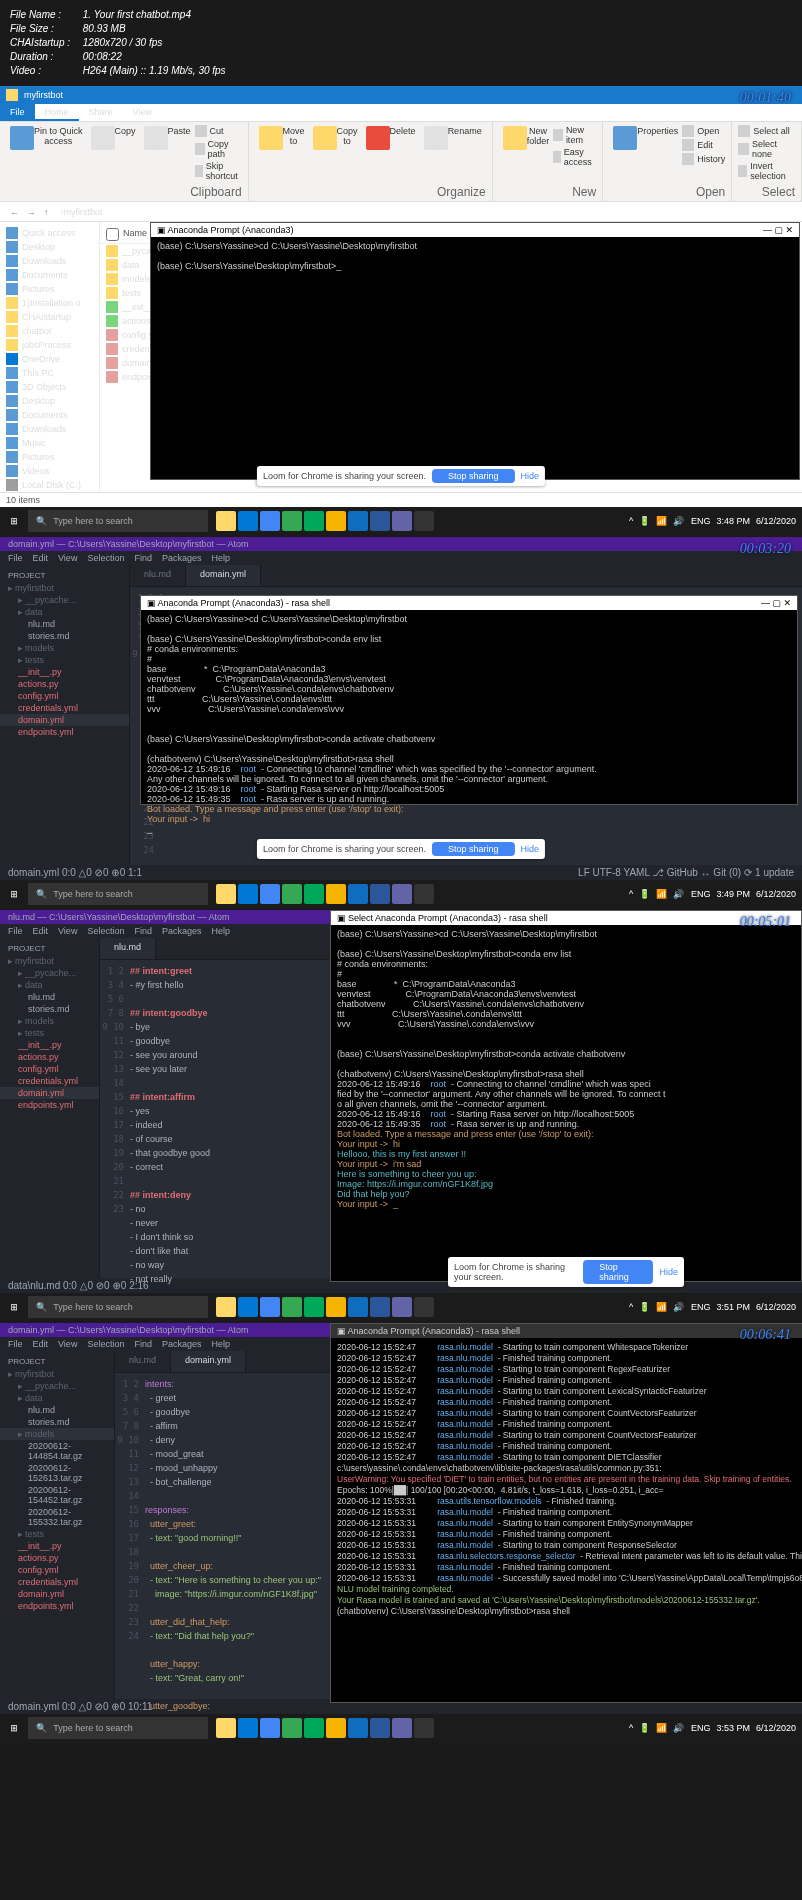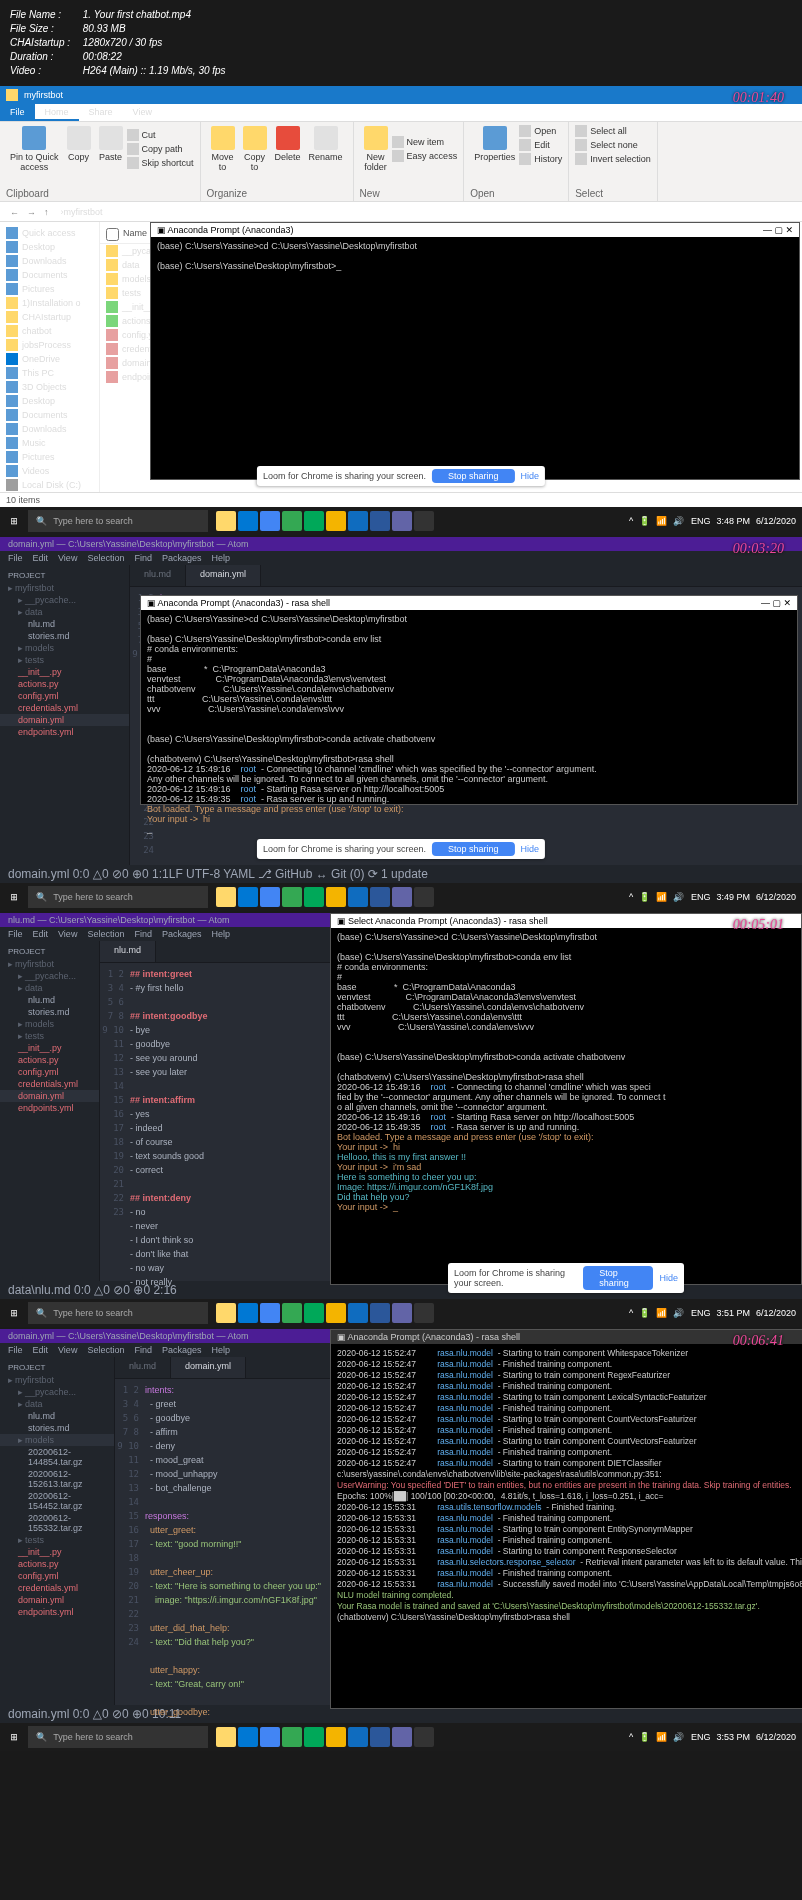--- a/index.html
+++ b/index.html
@@ -1,25 +1,25 @@
 <!DOCTYPE html>
 <html><head>
 <meta charset="utf-8">
 <style>
   *{box-sizing:border-box;margin:0;padding:0;font-family:'Segoe UI',Tahoma,sans-serif}
   body{background:#1a1a1a;color:#ddd;width:802px;font-size:10px}
   .meta{background:#1a1a1a;color:#fff;padding:8px 10px;font-style:italic;font-size:10px;line-height:1.4}
   .meta .row span:first-child{display:inline-block;width:70px}
   .frame{position:relative;background:#fff;margin-bottom:2px}
-  .timestamp{position:absolute;top:4px;right:18px;color:#ec4899;font-size:14px;font-style:italic;font-family:Georgia,serif;z-index:20;text-shadow:0 0 3px #000}
+  .timestamp{position:absolute;top:4px;right:11px;color:#3b82f6;font-size:14px;font-style:italic;font-family:Georgia,serif;z-index:20;text-shadow:0 0 3px #000}
   
   .ribbon{background:#f3f2f1;color:#333;height:80px;border-bottom:1px solid #ddd;display:flex;font-size:9px}
   .ribbon-group{border-right:1px solid #ddd;padding:2px 6px;display:flex;flex-direction:column;justify-content:space-between}
-  .ribbon-group .lbl{text-align:left;color:#666;font-size:10px}
-  .ribbon .big{display:flex;flex-direction:column;align-items:center;padding:2px 4px}
+  .ribbon-group .lbl{text-align:right;color:#666;font-size:12px}
+  .ribbon .big{display:flex;flex-direction:row;padding:2px 4px}
   .ribbon .big .ic{width:24px;height:24px;background:#e1e1e1;border-radius:2px;margin-bottom:2px}
   .ribbon .sm{display:flex;align-items:center;padding:1px 0}
   .ribbon .sm .ic{width:12px;height:12px;background:#d0d0d0;margin-right:3px}
   .tabs{background:#fff;display:flex;font-size:9px;height:18px;border-bottom:1px solid #ddd}
   .tabs .tab{padding:3px 10px}
   .tabs .tab.file{background:#1979ca;color:#fff}
   .addr{background:#fff;display:flex;align-items:center;padding:2px 6px;border-bottom:1px solid #ddd;font-size:9px;height:20px}
   .addr .arrow{padding:0 4px;color:#888}
   .exp-body{display:flex;height:270px;background:#fff;position:relative}
   .nav{width:100px;background:#fff;border-right:1px solid #eee;font-size:9px;overflow:hidden;padding-top:4px}
@@ -54,21 +54,21 @@
   .atom-editor{flex:1;background:#282c34;position:relative}
   .atom-tabs{display:flex;background:#21252b;height:22px;border-bottom:1px solid #181a1f}
   .atom-tabs .t{padding:4px 14px;color:#6b717d;font-size:9px;border-right:1px solid #181a1f}
   .atom-tabs .t.active{background:#282c34;color:#d7dae0}
   .gutter{position:absolute;left:0;top:22px;bottom:0;width:30px;background:#282c34;color:#495162;text-align:right;padding:4px 6px 0 0;font-family:Consolas,monospace;font-size:9px;line-height:14px}
   .code{position:absolute;left:30px;top:22px;right:0;bottom:0;font-family:Consolas,monospace;font-size:9px;line-height:14px;padding-top:4px;white-space:pre}
   .code .kw{color:#c678dd}
   .code .str{color:#98c379}
   .code .list{color:#abb2bf}
   .code .md-h{color:#e06c75;font-weight:bold}
-  .atom-status{background:#21252b;color:#9da5b4;padding:2px 8px;display:flex;justify-content:flex-start;font-size:12px}
+  .atom-status{background:#21252b;color:#9da5b4;padding:2px 8px;display:flex;justify-content:space-between;font-size:10px}
   
   .dual{display:flex}
   .dual>.left{flex:0 0 330px}
   .dual>.right{flex:1}
   .hl-y{color:#d19a66}
   .hl-g{color:#56b6c2}
   .hl-b{color:#61afef}
   .hl-gr{color:#98c379}
   .hl-r{color:#e06c75}
   .ic-folder{background:#ffd86b}
@@ -612,21 +612,21 @@
 <span class="md-h">## intent:goodbye</span>
 <span class="list">- bye</span>
 <span class="list">- goodbye</span>
 <span class="list">- see you around</span>
 <span class="list">- see you later</span>
 <span class=""></span>
 <span class="md-h">## intent:affirm</span>
 <span class="list">- yes</span>
 <span class="list">- indeed</span>
 <span class="list">- of course</span>
-<span class="list">- text sounds good</span>
+<span class="list">- that goodbye good</span>
 <span class="list">- correct</span>
 <span class=""></span>
 <span class="md-h">## intent:deny</span>
 <span class="list">- no</span>
 <span class="list">- never</span>
 <span class="list">- I don't think so</span>
 <span class="list">- don't like that</span>
 <span class="list">- no way</span>
 <span class="list">- not really</span>
 </div>

